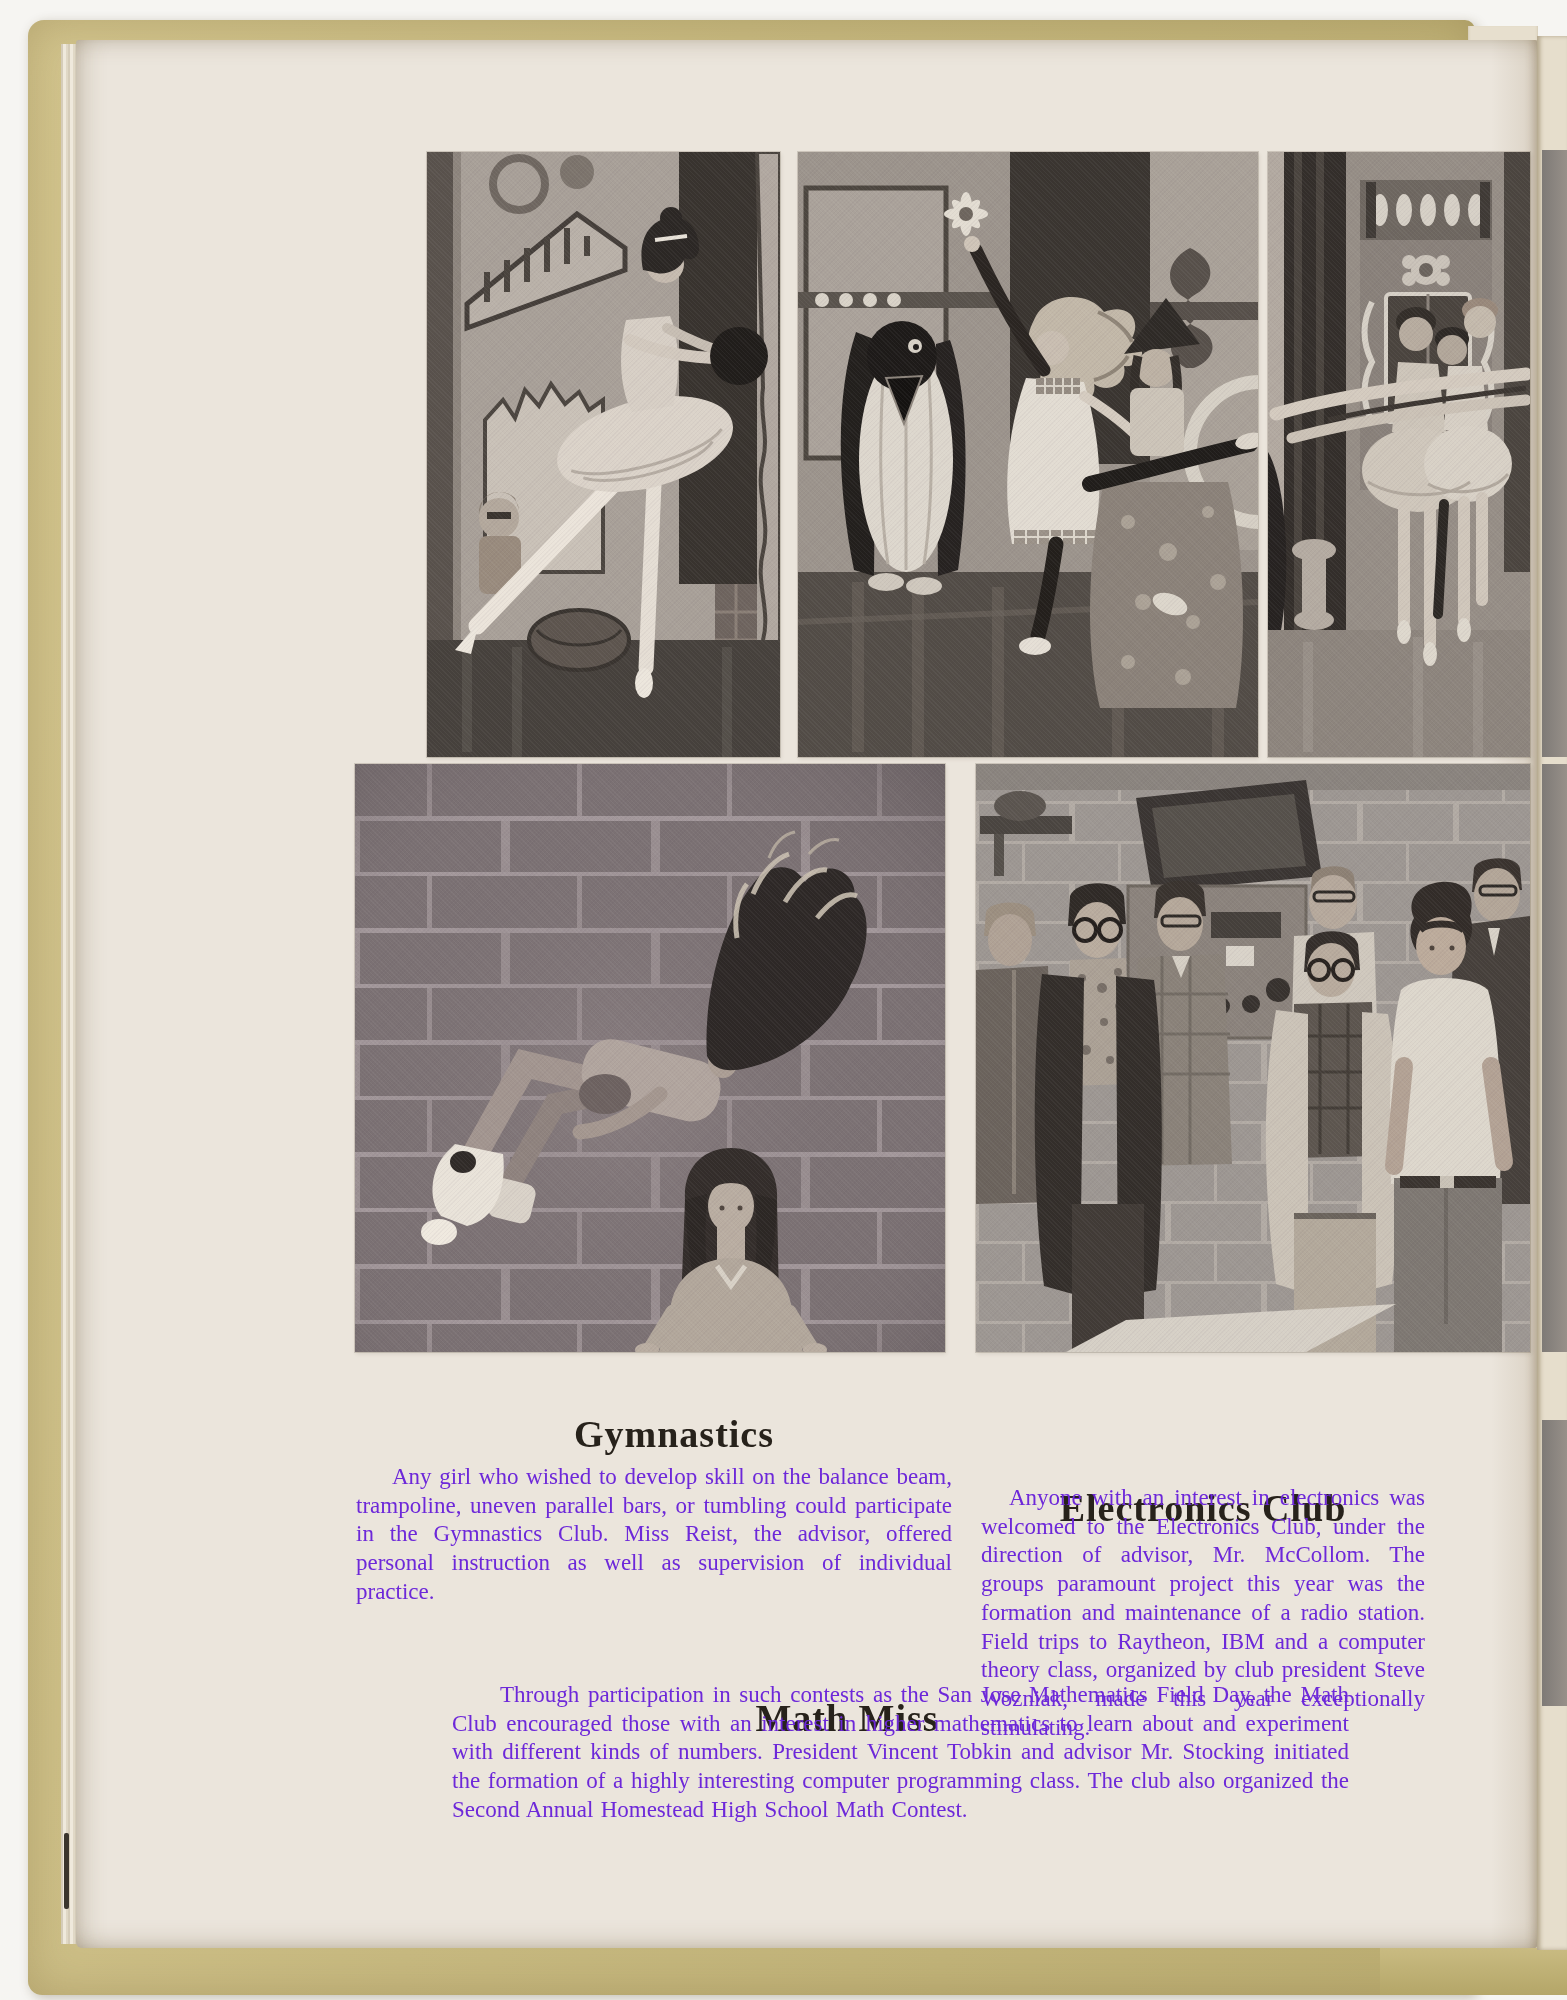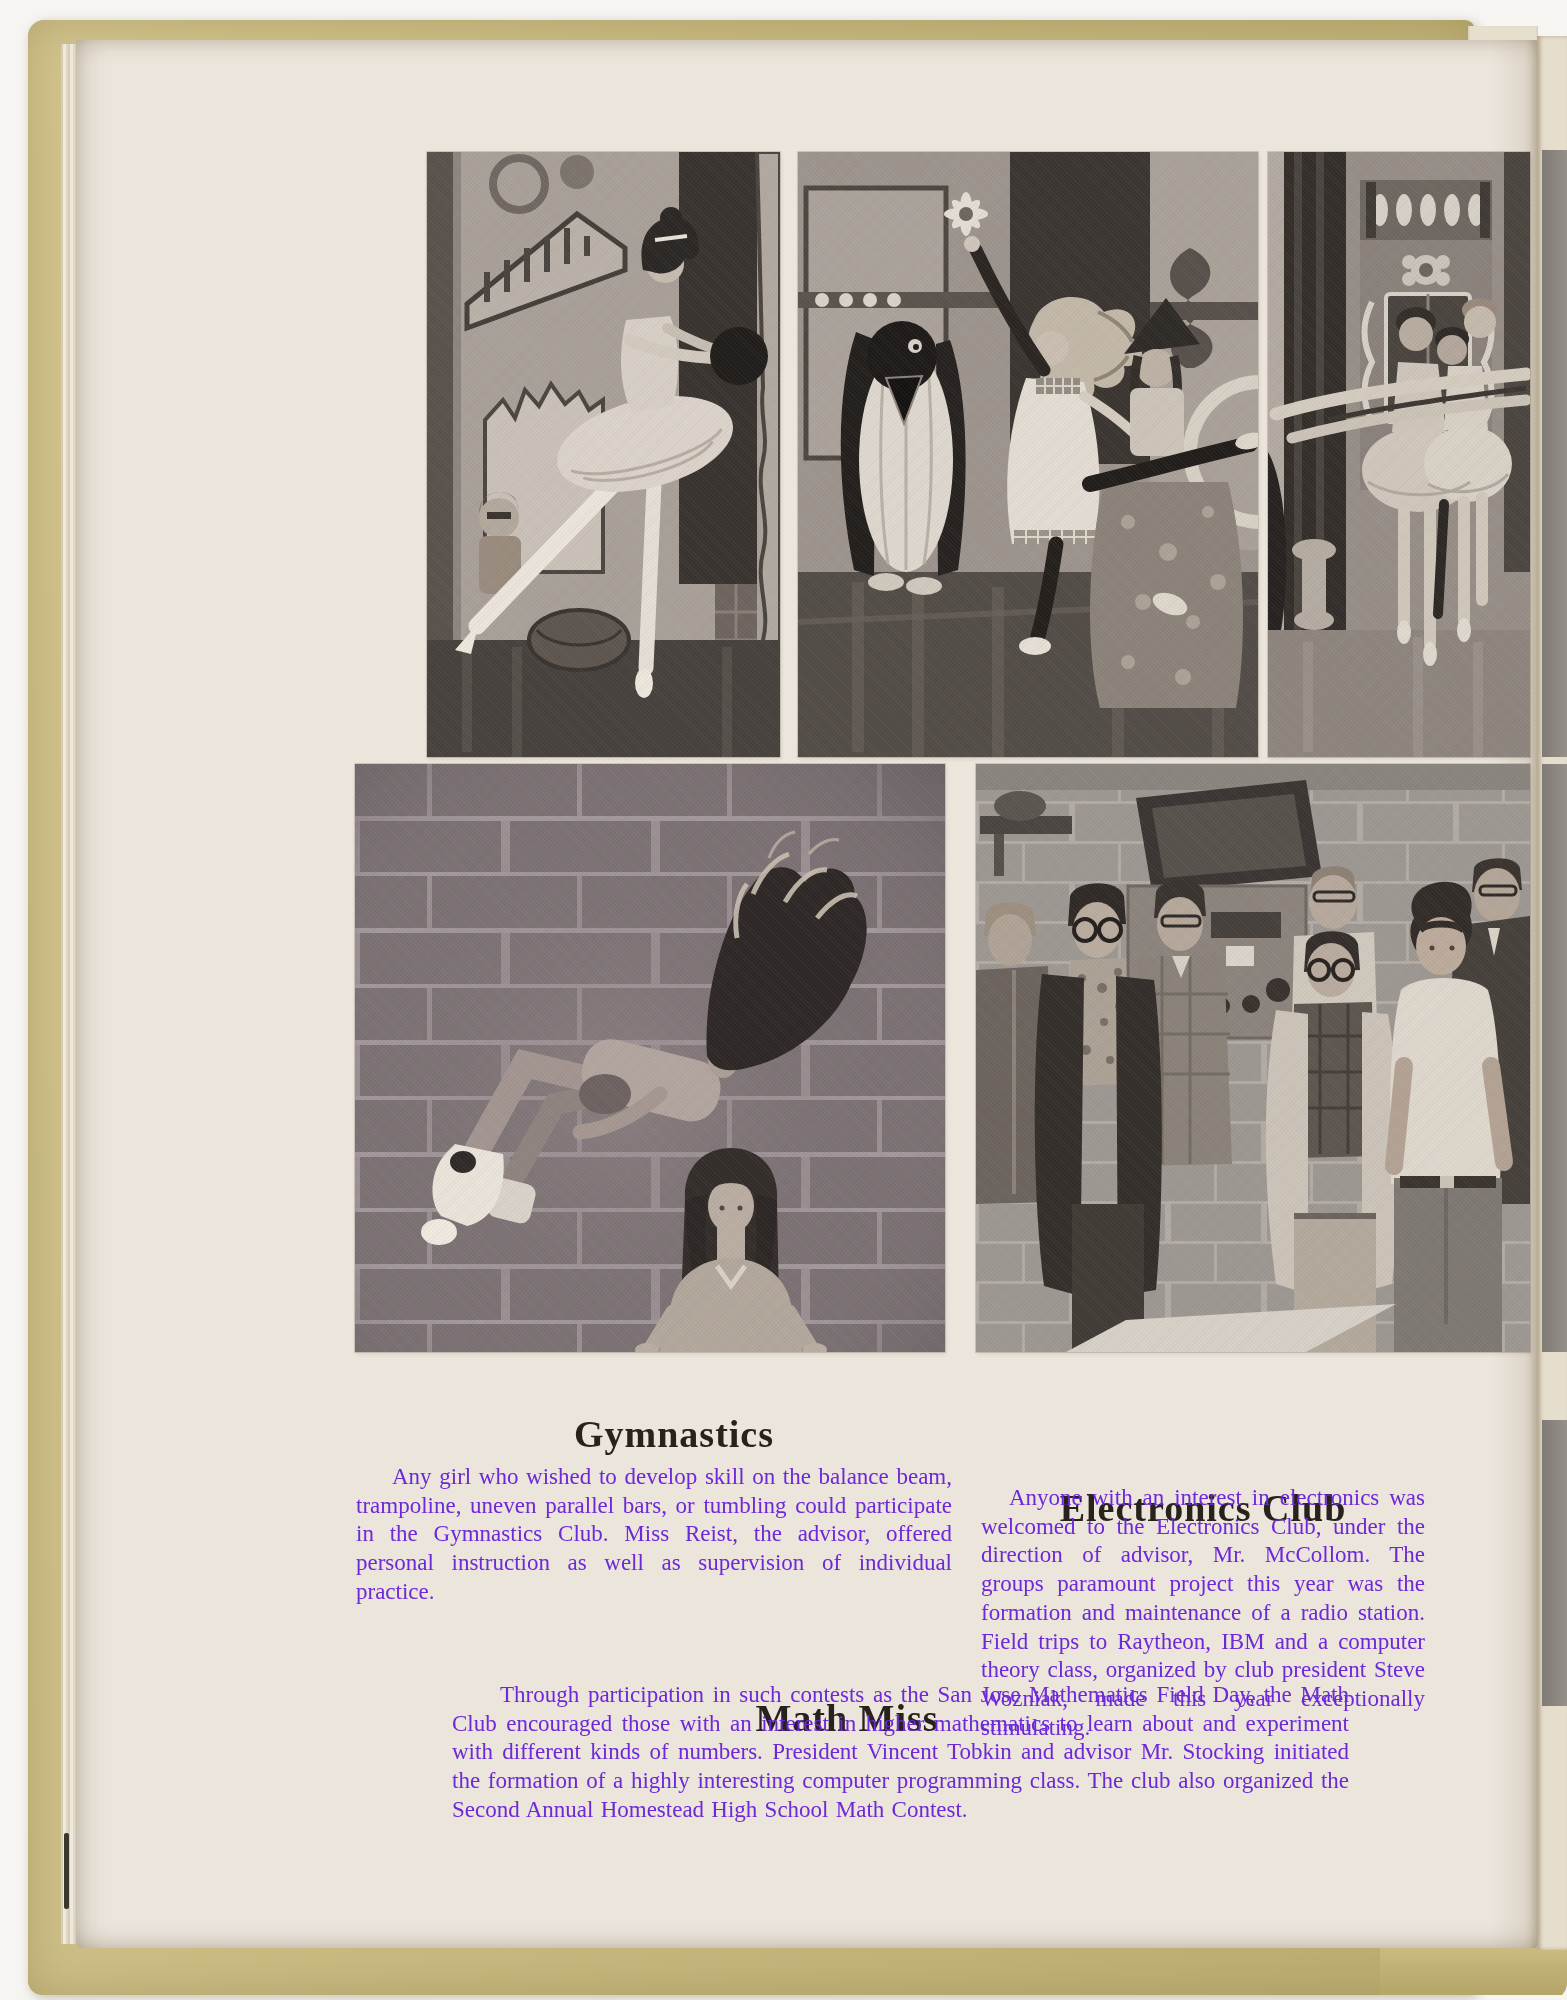--- a/index.html
+++ b/index.html
@@ -1,17 +1,17 @@
 <!DOCTYPE html>
 <html><head>
 <meta charset="utf-8">
 <style>
   html,body{margin:0;padding:0;background:#f6f5f2;}
   #scan{position:relative;width:1567px;height:2000px;background:#f6f5f2;overflow:hidden;
-        font-family:"Liberation Serif",serif;border-radius:17px;}
+        font-family:"Liberation Serif",serif;}
   
   .cover{position:absolute;left:28px;top:20px;width:1447px;height:1975px;
          background:linear-gradient(100deg,#d2c48d 0%,#c7b980 40%,#bbad72 100%);
          border-radius:16px 10px 6px 14px;
          box-shadow:3px 3px 12px rgba(70,55,20,.28), inset 0 0 46px rgba(110,90,40,.28);}
   .cover-bottom-ext{position:absolute;left:1380px;top:1948px;width:187px;height:47px;
          background:linear-gradient(180deg,#c9bb82,#b4a668);}
   .fore-edge-top{position:absolute;left:1468px;top:26px;width:70px;height:19px;background:#e7dfce;
          box-shadow:inset 0 -2px 3px rgba(120,95,50,.3);}
   

